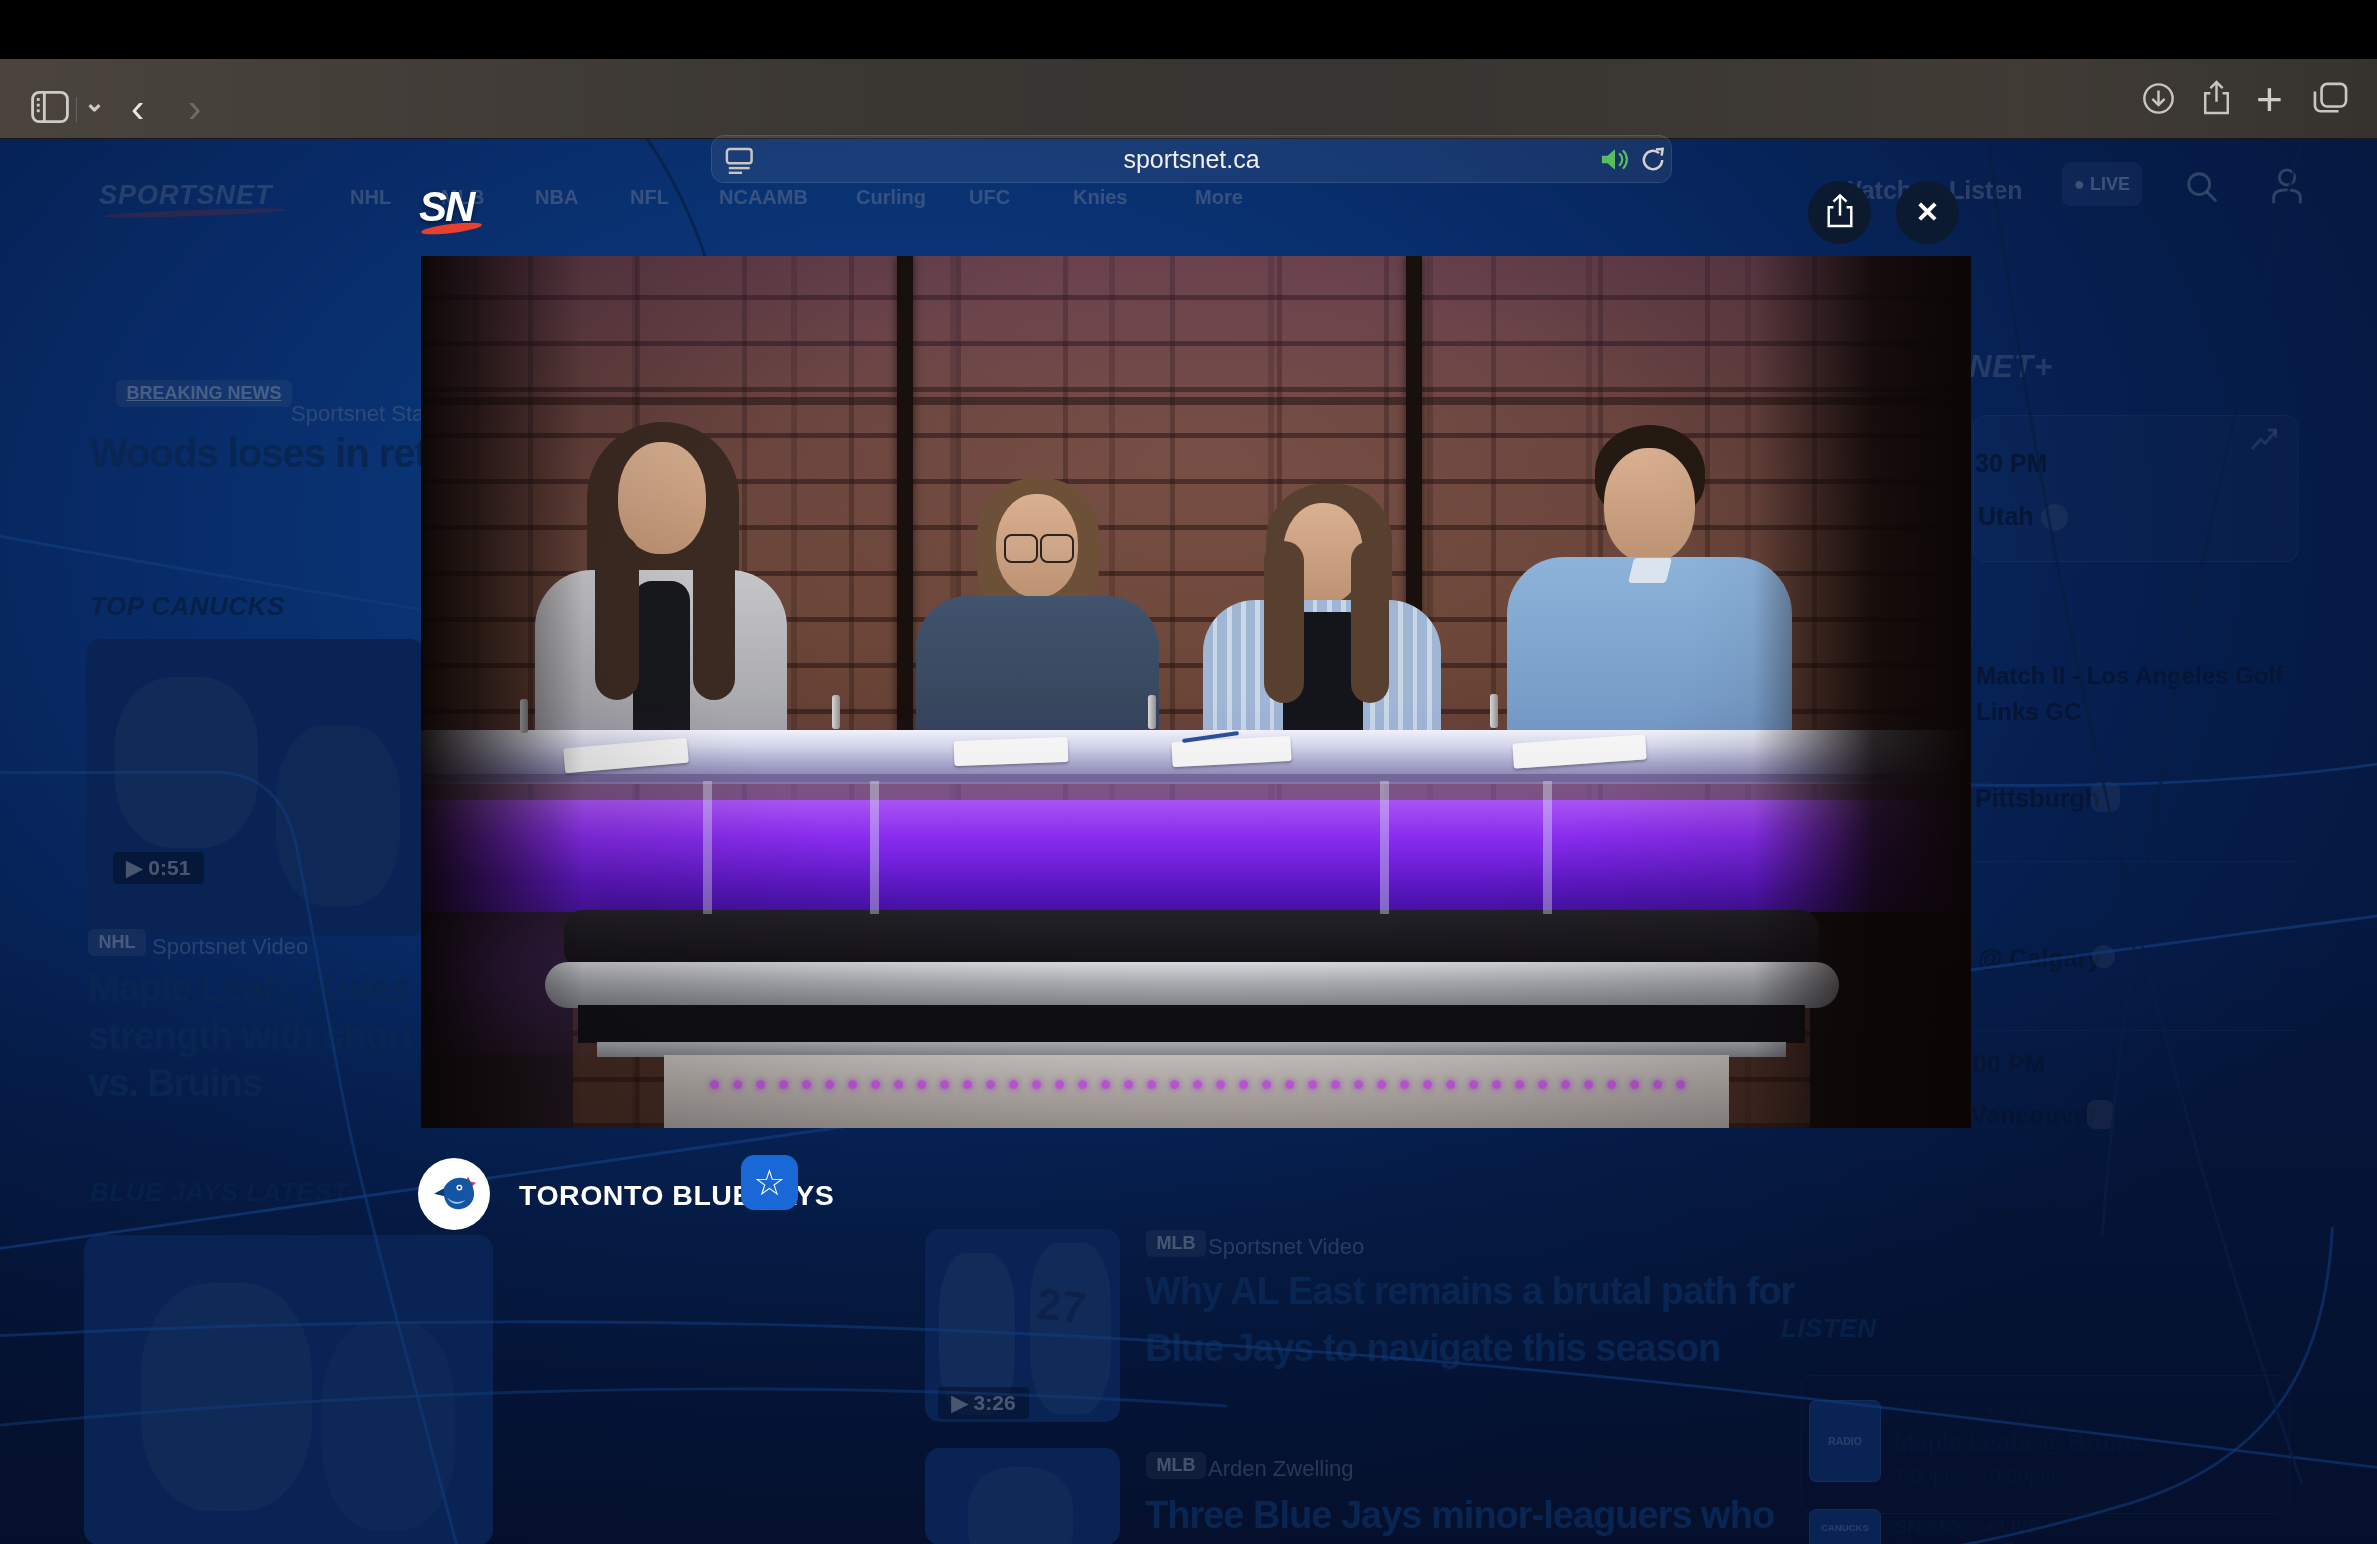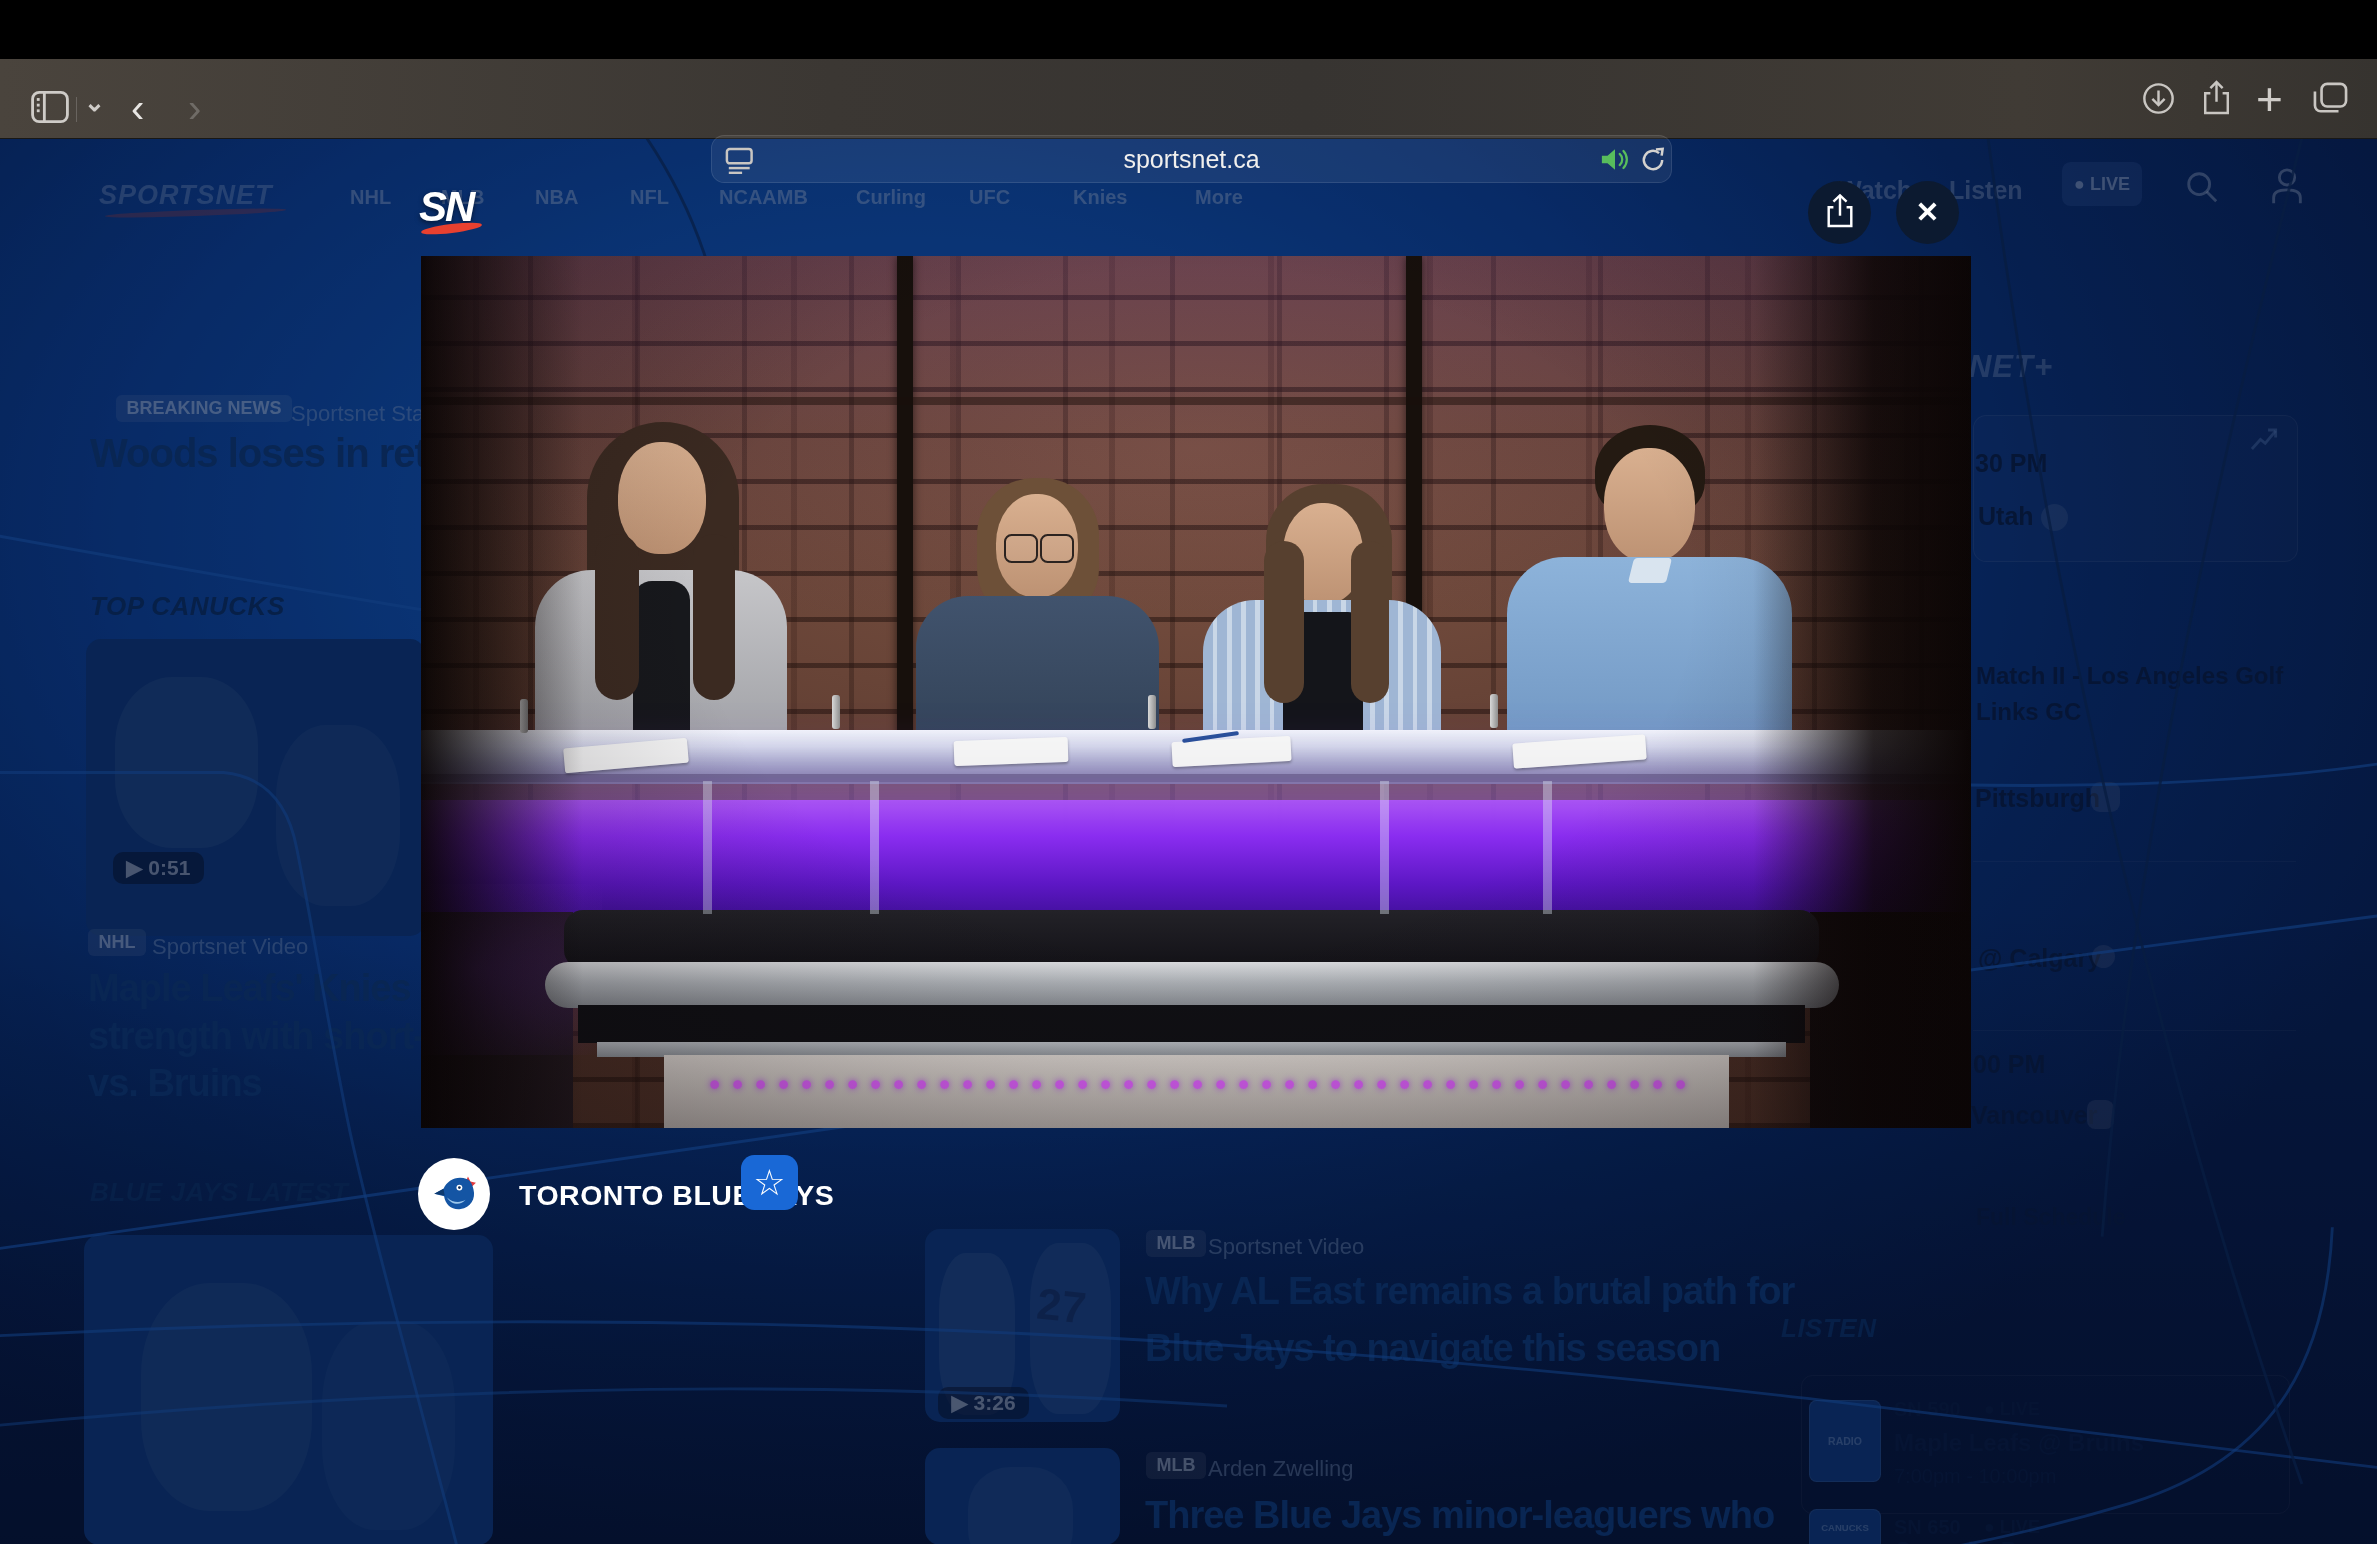--- a/index.html
+++ b/index.html
@@ -23,21 +23,21 @@
       linear-gradient(180deg,rgba(0,0,0,0) 55%,rgba(3,8,24,0.55) 100%),
       radial-gradient(1617px 1046px at 38% 28%,#1467d6 0%,#0f55b8 30%,#0b449e 50%,#083278 72%,#072257 100%);}
   .navitem{font-size:20px;font-weight:700;color:rgba(205,222,245,0.42);}
   .brand{font-style:italic;font-weight:900;letter-spacing:1px;color:rgba(200,220,245,0.30);}
   .headline{font-weight:900;color:#0d3d7c;letter-spacing:-1px;white-space:nowrap;}
   .secthead{font-style:italic;font-weight:900;color:#0a3268;letter-spacing:0.5px;font-size:26px;white-space:nowrap;}
   .badge{display:inline-block;background:rgba(255,255,255,0.09);color:rgba(220,235,255,0.5);
     font-weight:800;font-size:18px;padding:2.9px 10.5px;border-radius:5.7px;}
   .meta{color:rgba(160,188,225,0.42);font-size:22px;white-space:nowrap;}
   .thumb{border-radius:15px;background:#0d3a7e;overflow:hidden;}
-  .playpill{background:rgba(8,16,40,0.55);border-radius:10px;padding:3.8px 13.3px;
+  .playpill{background:rgba(8,16,40,0.55);border-radius:4px;padding:3.8px 13.3px;
     color:rgba(225,238,255,0.55);font-size:21px;font-weight:700;white-space:nowrap;}
   .rtext{color:rgba(8,30,66,0.95);white-space:nowrap;}
   .teamlogo{background:rgba(255,255,255,0.10);border-radius:50%;}
   
   #scrim{left:0;top:138px;width:2378px;height:1407px;background:rgba(5,11,34,0.45);}
   .circbtn{width:63px;height:63px;border-radius:50%;background:#0c1a30;
     display:flex;align-items:center;justify-content:center;}
   #video{left:421px;top:256px;width:1550px;height:872px;overflow:hidden;
     background-color:#6f4537;
     background-image:
@@ -84,21 +84,21 @@
           <line x1="24" y1="24" x2="34" y2="34"></line>
         </svg>
     </span>
     <span class="abs" style="left:2267px;top:27px;color:rgba(205,222,245,0.40);">
       <svg width="40" height="42" viewBox="0 0 42 44" fill="none" stroke="currentColor" stroke-width="3">
           <circle cx="21" cy="13" r="8"></circle>
           <path d="M7 40 v-6 q0 -8 14 -8 q14 0 14 8 v6"></path>
         </svg>
     </span>
 
-    <div class="abs badge" style="left:116px;top:257px;">BREAKING NEWS</div>
+    <div class="abs badge" style="left:116px;top:242px;text-decoration:underline;">BREAKING NEWS</div>
     <div class="abs meta" style="left:291px;top:263px;">Sportsnet Sta</div>
     <div class="abs headline" style="left:90px;top:293px;font-size:40px;">Woods loses in retur</div>
     <div class="abs secthead" style="left:90px;top:453px;">TOP CANUCKS</div>
     <div class="abs thumb" style="left:86px;top:501px;width:339px;height:297px;">
       <div class="abs" style="left:28.5px;top:38px;width:143px;height:171px;border-radius:40%;background:rgba(255,255,255,0.06);"></div>
       <div class="abs" style="left:190px;top:86px;width:124px;height:181px;border-radius:40%;background:rgba(230,240,255,0.05);"></div>
       <div class="abs playpill" style="left:27px;top:213px;">▶ 0:51</div>
     </div>
     <div class="abs badge" style="left:88px;top:791px;">NHL</div>
     <div class="abs meta" style="left:152px;top:796px;">Sportsnet Video</div>

